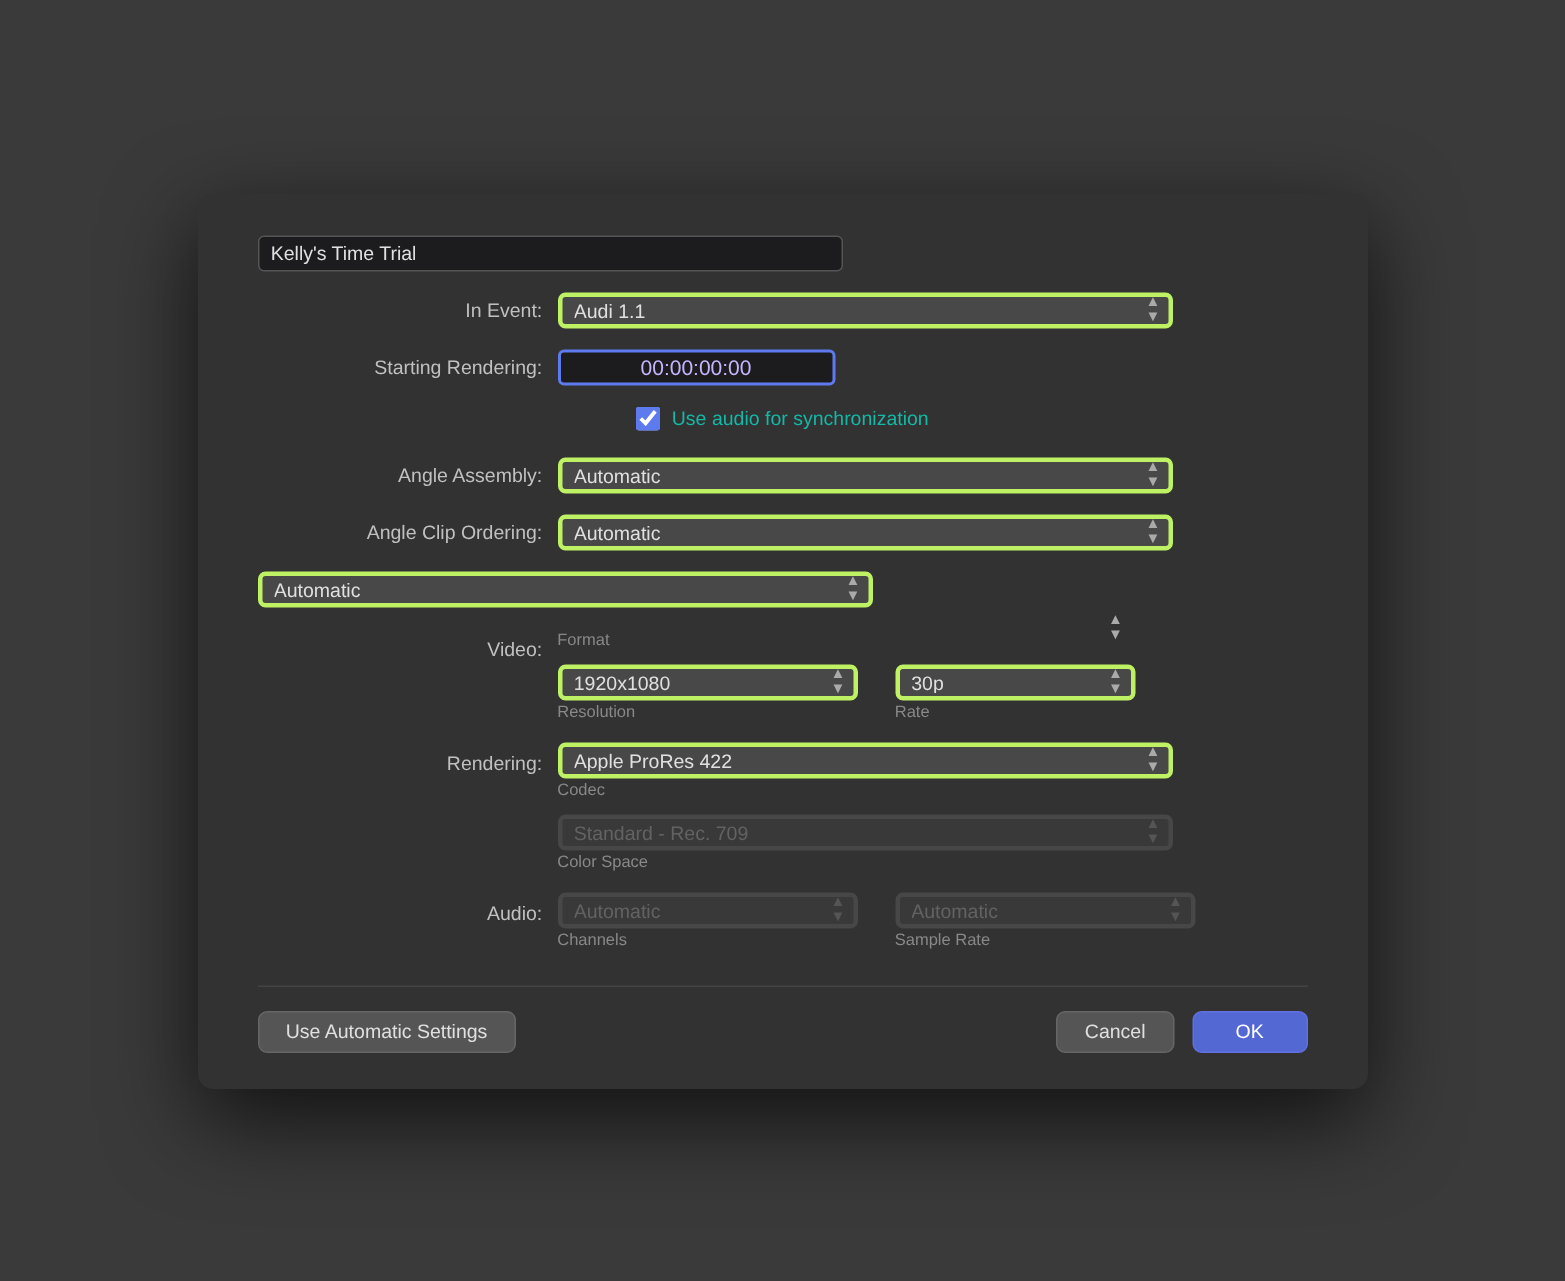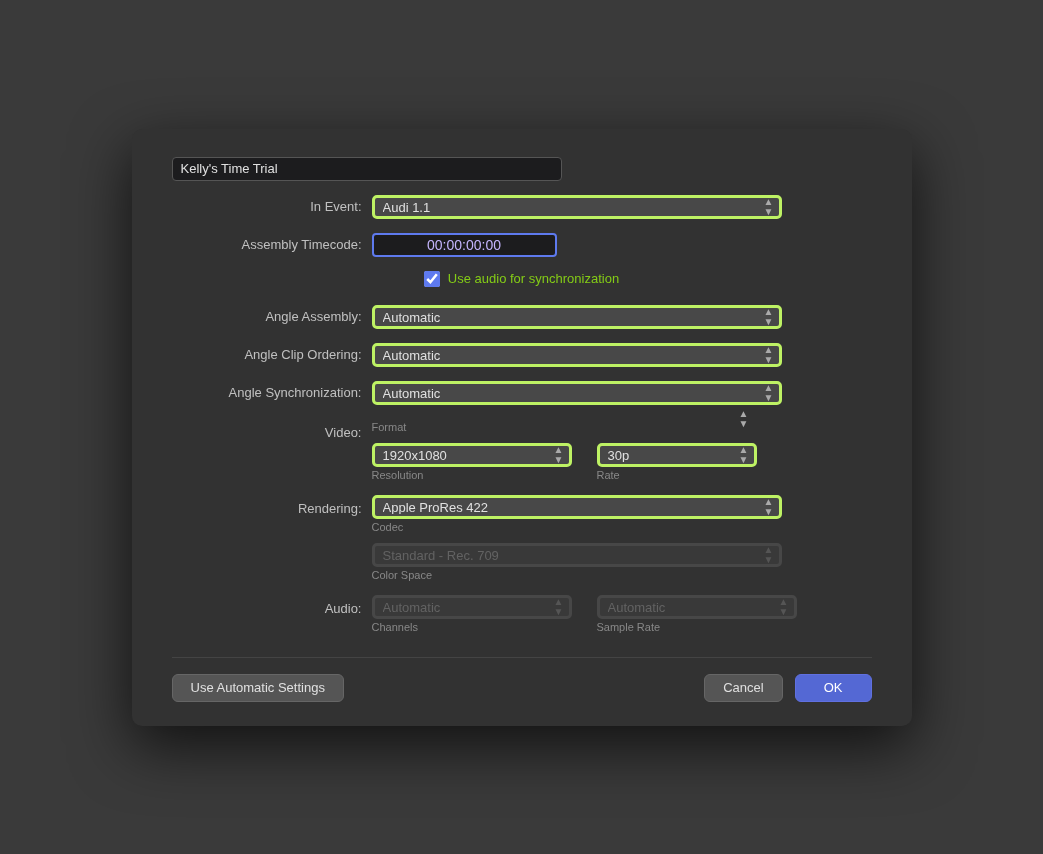--- a/index.html
+++ b/index.html
@@ -124,21 +124,21 @@
 
     .checkbox-row input[type="checkbox"] {
       width: 16px;
       height: 16px;
       accent-color: #5e7aef;
       margin-right: 8px;
       cursor: pointer;
     }
 
     .checkbox-label {
-      color: #84cc16;
+      color: #14b8a6;
       font-size: 13px;
     }
 
     .sub-label {
       color: #888;
       font-size: 11px;
       margin-top: 2px;
     }
 
     .fields-col {
@@ -217,21 +217,21 @@
         <option>Audi 1.1</option>
       </select>
       <div class="select-arrow">
         <span>▲</span>
           <span>▼</span>
       </div>
     </div>
   </div>
 
   <div class="form-row">
-    <div class="label label-wide">Assembly Timecode:</div>
+    <div class="label label-wide">Starting Rendering:</div>
     <input type="text" class="text-input timecode-input" value="00:00:00:00" style="">
   </div>
 
   <div class="checkbox-row">
     <input type="checkbox" id="audio-sync" checked="" style="">
     <label for="audio-sync" class="checkbox-label">Use audio for synchronization</label>
   </div>
 
   <div class="form-row">
     <div class="label label-wide">Angle Assembly:</div>
@@ -253,21 +253,20 @@
         <option>Automatic</option>
       </select>
       <div class="select-arrow">
         <span>▲</span>
           <span>▼</span>
       </div>
     </div>
   </div>
 
   <div class="form-row">
-    <div class="label label-wide">Angle Synchronization:</div>
     <div class="select-wrapper">
       <select class="select-full">
         <option>Automatic</option>
       </select>
       <div class="select-arrow">
         <span>▲</span>
           <span>▼</span>
       </div>
     </div>
   </div>

